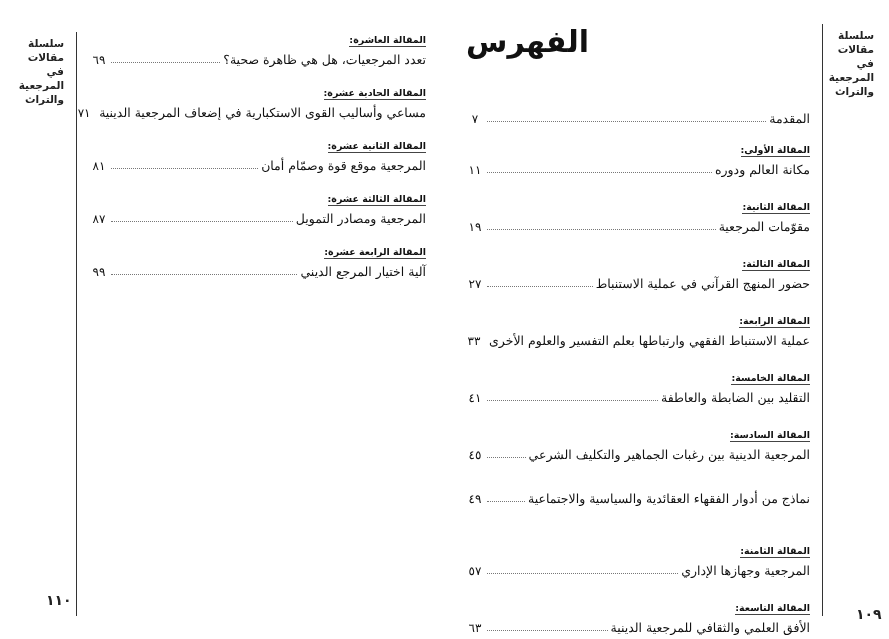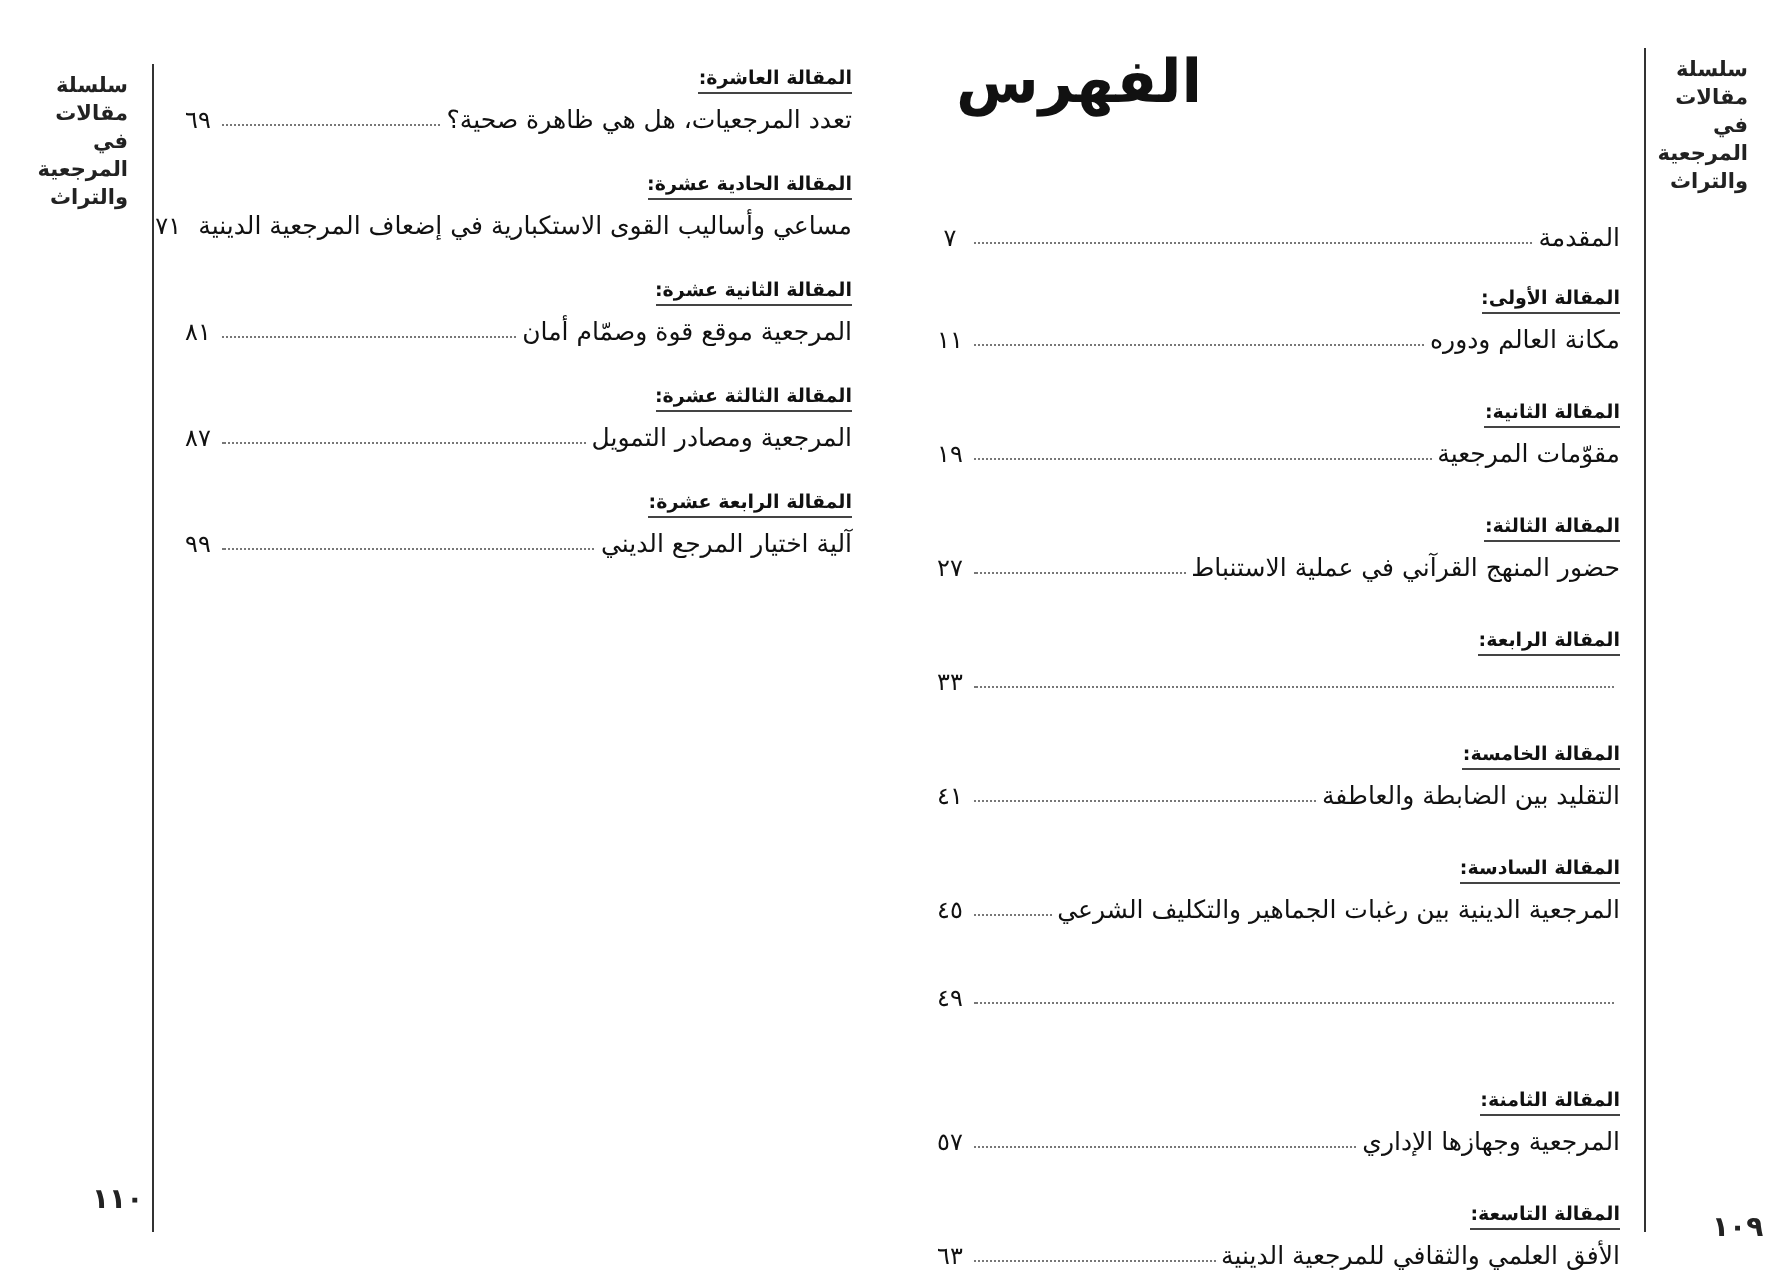--- a/index.html
+++ b/index.html
@@ -19,21 +19,21 @@
     text-align: right; color: #222;
   }
   .side-right { left: 826px; top: 28px; width: 48px; }
   .side-left { left: 14px; top: 36px; width: 50px; }
 
   .folio { position: absolute; font-size: 14px; font-weight: bold; color: #222; margin-left: 16px; }
   .folio-right { left: 840px; top: 606px; }
   .folio-left { left: 30px; top: 592px; }
 
   .title {
-    position: absolute; left: 478px; top: 24px; font-size: 30px; font-weight: bold;
+    position: absolute; left: 466px; top: 24px; font-size: 30px; font-weight: bold;
     color: #111; letter-spacing: 0;
   }
 
   .toc { position: absolute; }
   .toc-right { left: 466px; width: 344px; top: 104px; }
   .toc-left { left: 90px; width: 336px; top: 34px; }
 
   .entry { position: relative; }
   .heading {
     display: block; font-size: 9.5px; font-weight: bold; text-align: right; color: #111;
@@ -98,20 +98,21 @@
     <div class="heading"><span>المقالة الثالثة:</span></div>
     <div class="line">
       <span class="text">حضور المنهج القرآني في عملية الاستنباط</span>
       <span class="dots"></span>
       <span class="num">٢٧</span>
     </div>
   </div>
   <div class="entry">
     <div class="heading"><span>المقالة الرابعة:</span></div>
     <div class="line">
+      <span class="text">عملية الاستنباط الفقهي وارتباطها بعلم التفسير والعلوم الأخرى</span>
       <span class="dots"></span>
       <span class="num">٣٣</span>
     </div>
   </div>
   <div class="entry">
     <div class="heading"><span>المقالة الخامسة:</span></div>
     <div class="line">
       <span class="text">التقليد بين الضابطة والعاطفة</span>
       <span class="dots"></span>
       <span class="num">٤١</span>
@@ -120,20 +121,21 @@
   <div class="entry">
     <div class="heading"><span>المقالة السادسة:</span></div>
     <div class="line">
       <span class="text">المرجعية الدينية بين رغبات الجماهير والتكليف الشرعي</span>
       <span class="dots"></span>
       <span class="num">٤٥</span>
     </div>
   </div>
   <div class="entry">
     <div class="line">
+      <span class="text">نماذج من أدوار الفقهاء العقائدية والسياسية والاجتماعية</span>
       <span class="dots"></span>
       <span class="num">٤٩</span>
     </div>
   </div>
   <div class="entry">
     <div class="heading"><span>المقالة الثامنة:</span></div>
     <div class="line">
       <span class="text">المرجعية وجهازها الإداري</span>
       <span class="dots"></span>
       <span class="num">٥٧</span>

